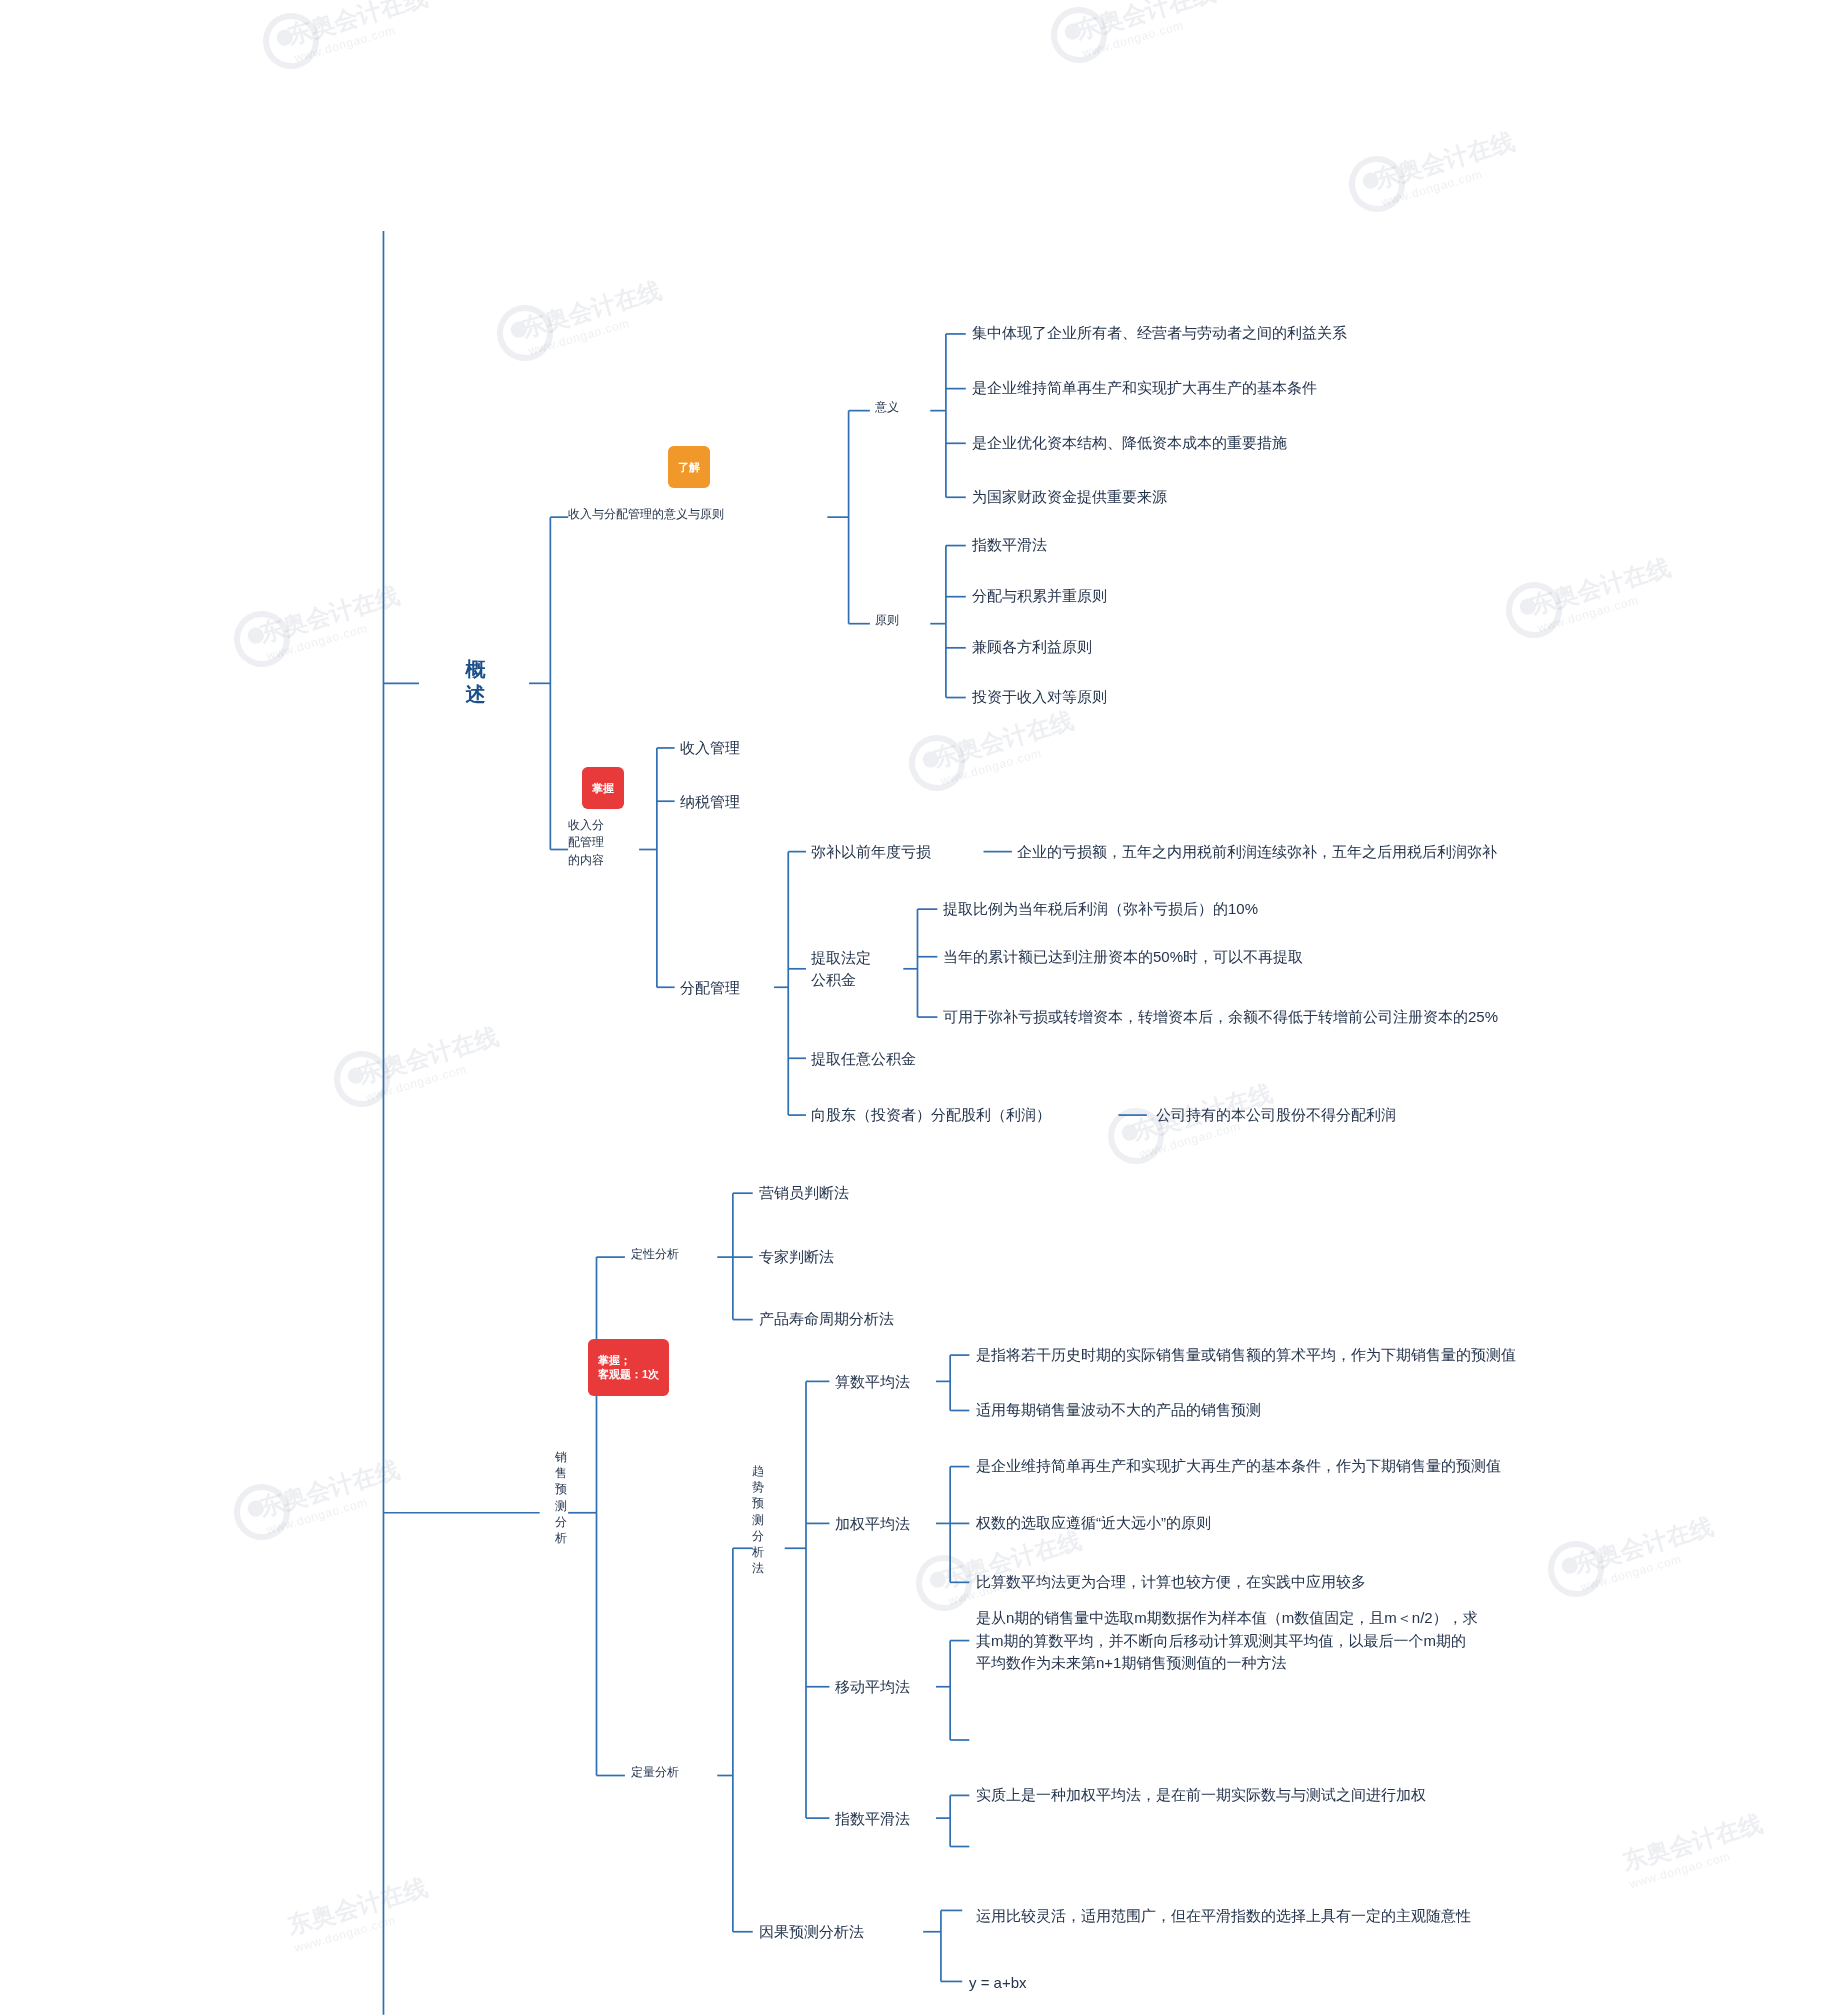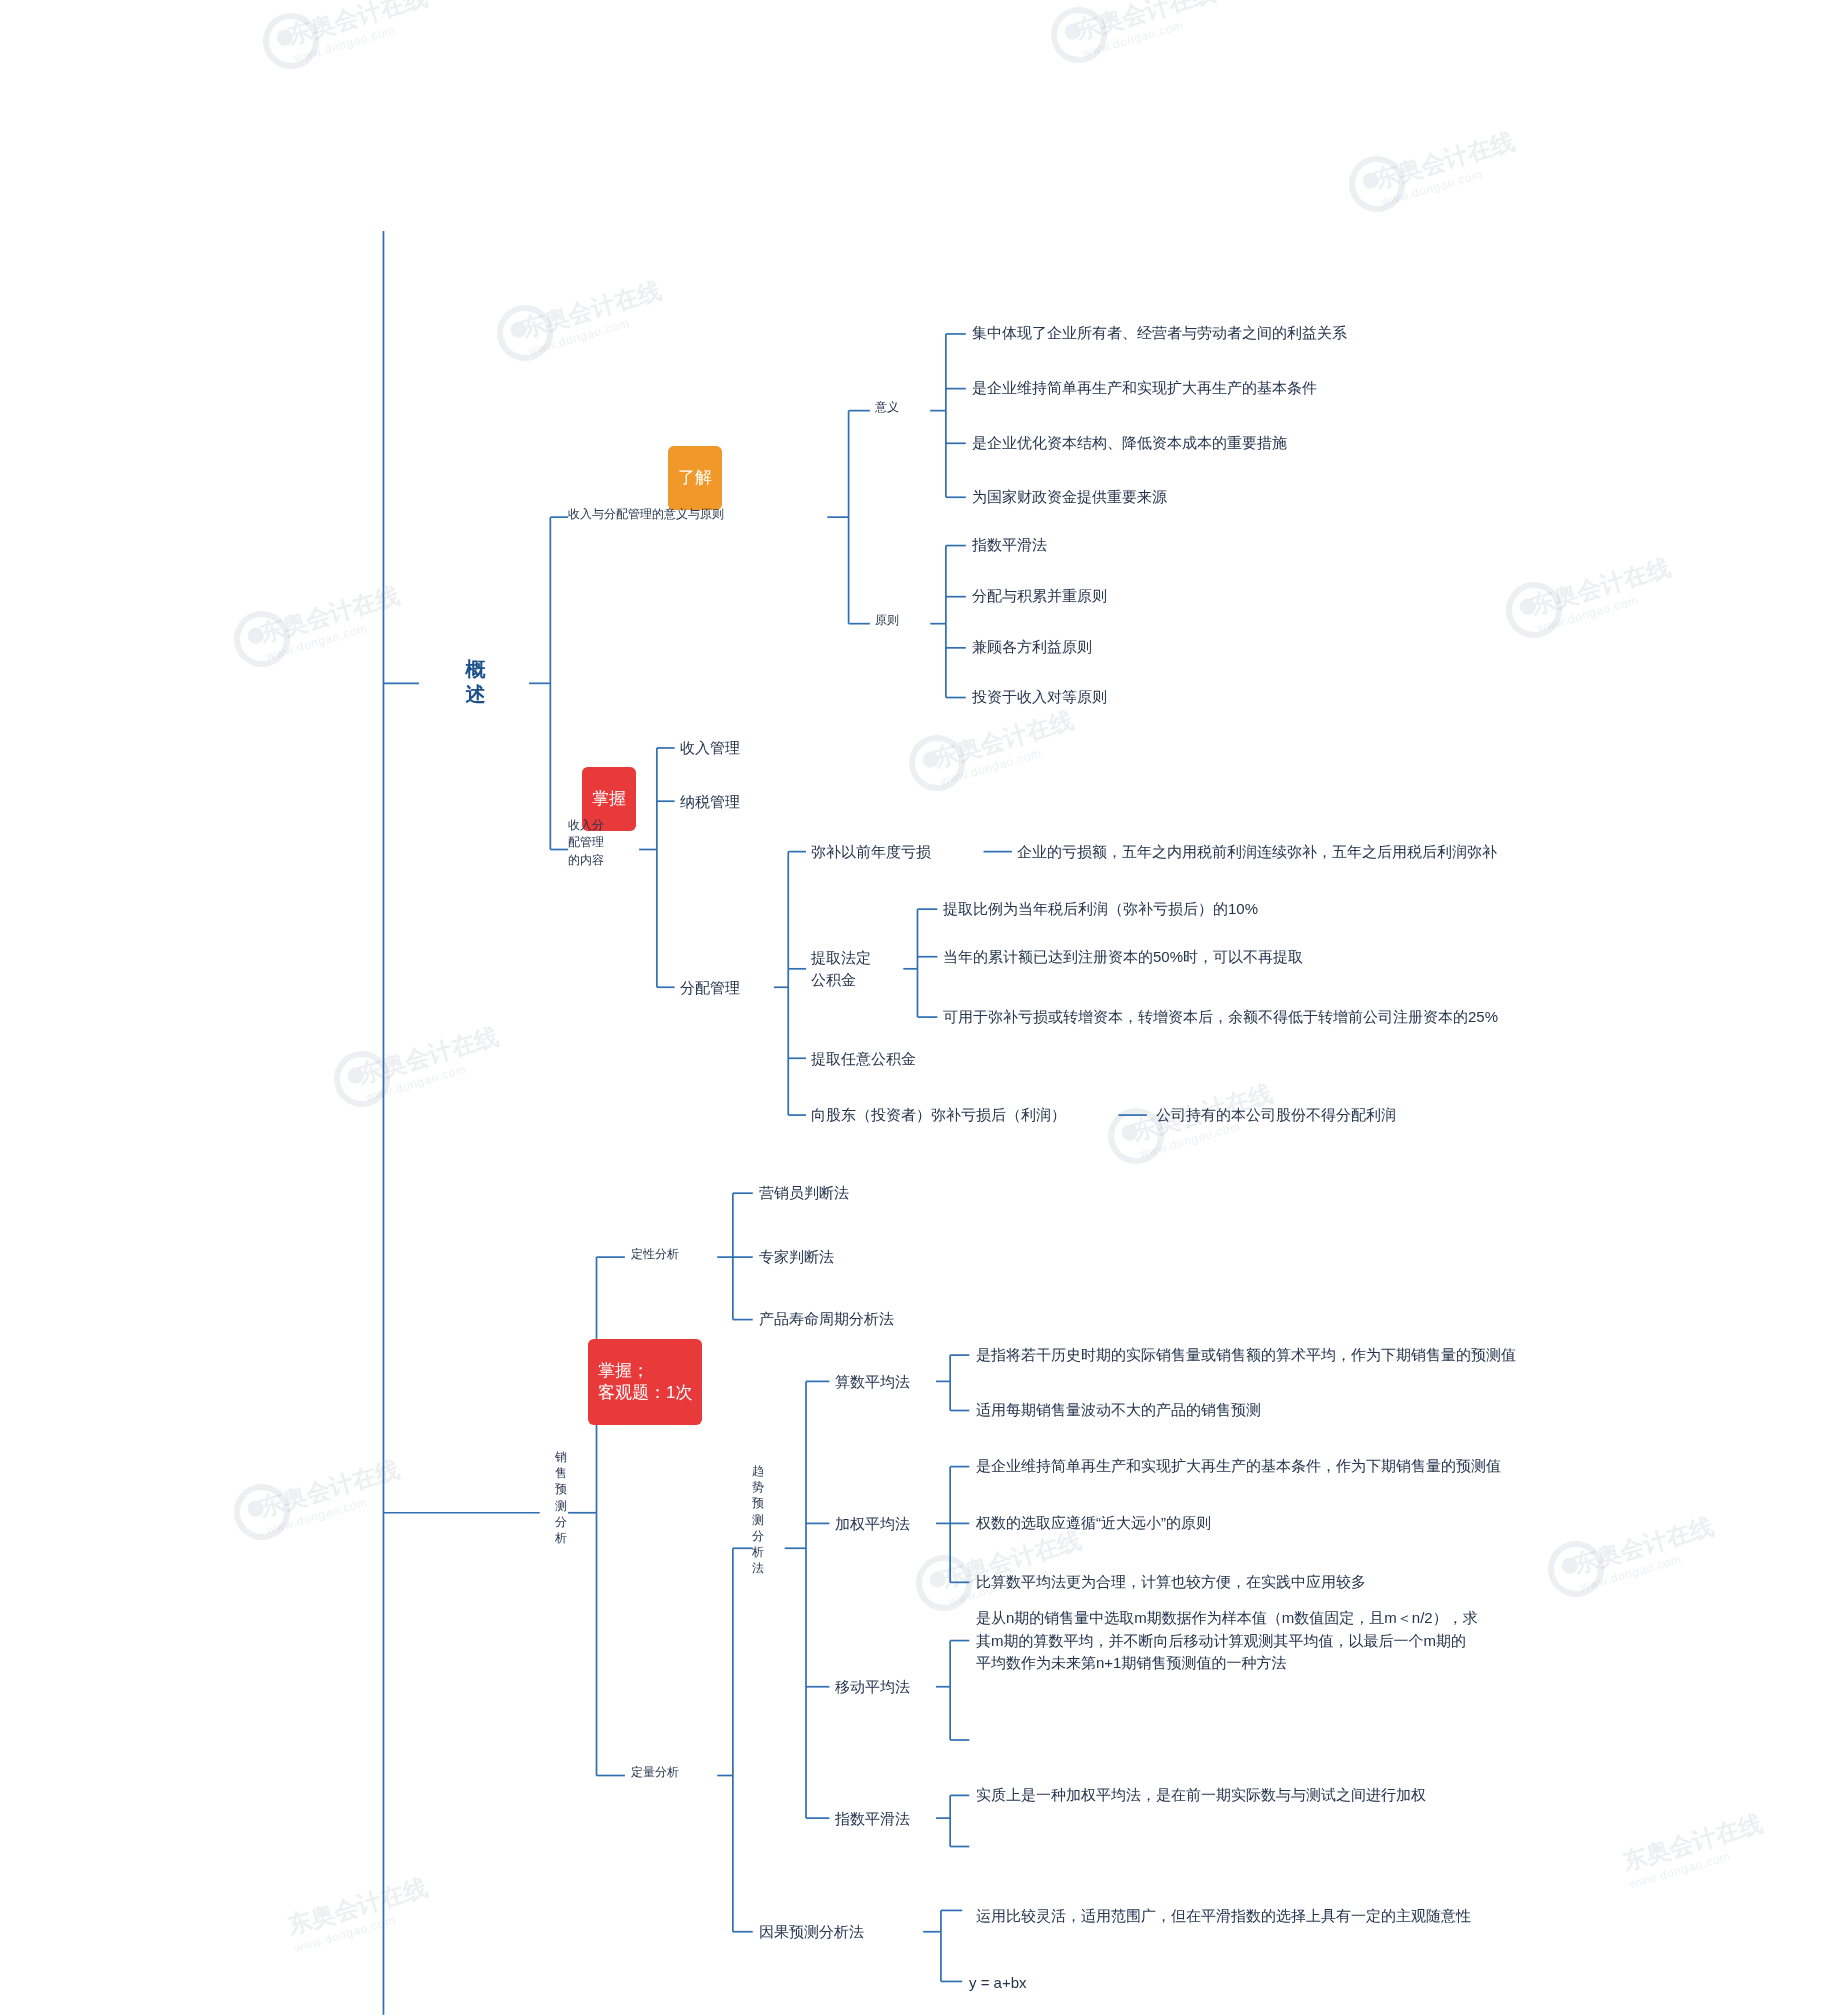--- a/index.html
+++ b/index.html
@@ -70,24 +70,24 @@
   .mid-label{
     position:absolute;font-size:12px;color:#24344d;line-height:1.35;
     white-space:pre-line;
   }
 
   
   .badge{
     position:absolute;
     border-radius:5.7px;
     color:#ffffff;
-    font-size:17px;
-    font-weight:normal;
+    font-size:11px;
+    font-weight:bold;
     text-align:center;
-    padding:21px 10px;
+    padding:14px 10px;
     box-sizing:border-box;
     white-space:pre-line;
     line-height:1.3;
   }
   .badge.orange{background:#f0982a;}
   .badge.red{background:#e8393b;}
 </style>
 </head>
 <body>
 
@@ -271,21 +271,21 @@
   <div class="node" style="left:1017px;top:841px;">企业的亏损额，五年之内用税前利润连续弥补，五年之后用税后利润弥补</div>
 
   <div class="node multiline" style="left:811px;top:947px;line-height:1.45;">提取法定
 公积金</div>
   <div class="node" style="left:943px;top:898px;">提取比例为当年税后利润（弥补亏损后）的10%</div>
   <div class="node" style="left:943px;top:946px;">当年的累计额已达到注册资本的50%时，可以不再提取</div>
   <div class="node" style="left:943px;top:1006px;">可用于弥补亏损或转增资本，转增资本后，余额不得低于转增前公司注册资本的25%</div>
 
   <div class="node" style="left:811px;top:1048px;">提取任意公积金</div>
 
-  <div class="node" style="left:811px;top:1104px;">向股东（投资者）弥补亏损后（利润）</div>
+  <div class="node" style="left:811px;top:1104px;">向股东（投资者）分配股利（利润）</div>
   <div class="node" style="left:1156px;top:1104px;">公司持有的本公司股份不得分配利润</div>
 
   <div class="badge red" style="left:588px;top:1339px;text-align:left;">掌握；
 客观题：1次</div>
 
   <div class="mid-label" style="left:547px;top:1449px;line-height:1.35;text-align:center;width:28px;">销
 售
 预
 测
 分

